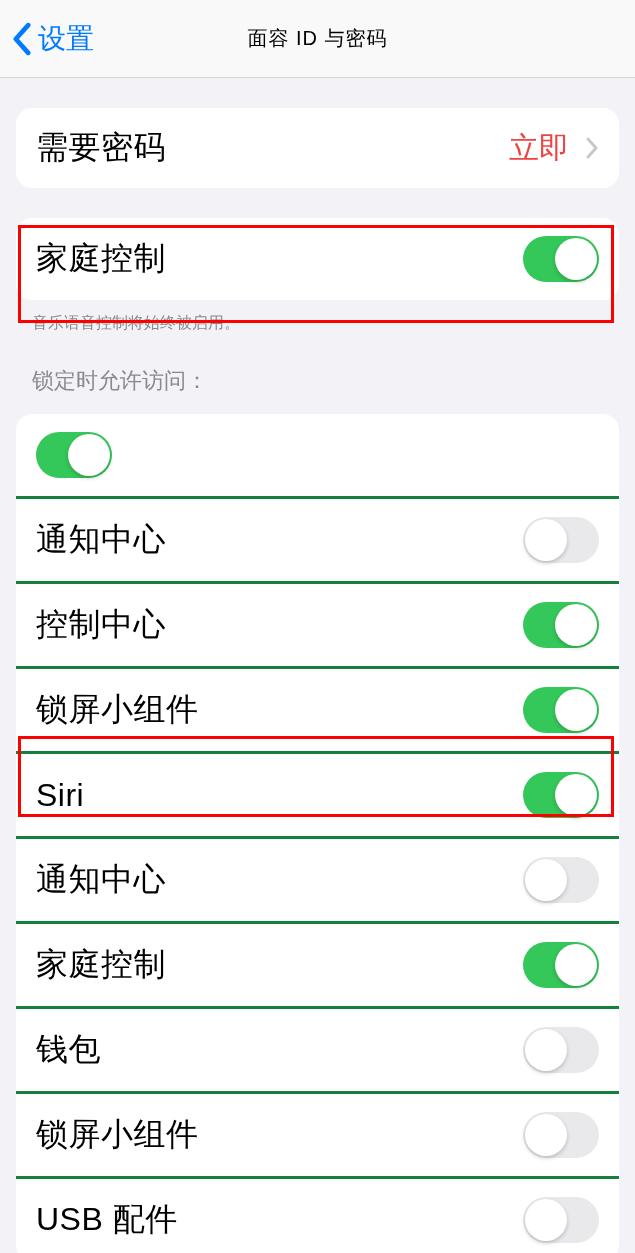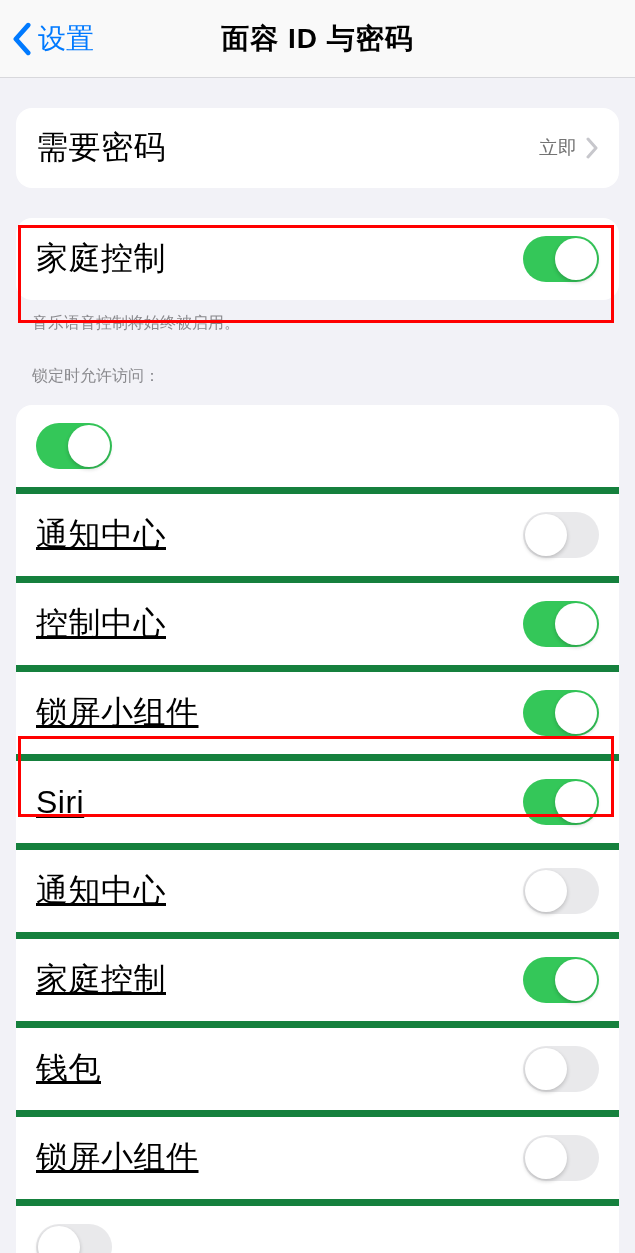--- a/index.html
+++ b/index.html
@@ -32,54 +32,53 @@
     }
     .back-btn svg {
       width: 20px;
       height: 34px;
       margin-right: 6px;
     }
     .header-title {
       position: absolute;
       left: 50%;
       transform: translateX(-50%);
-      font-size: 28px;
-      font-weight: 700;
+      font-size: 20px;
+      font-weight: 400;
       color: #000;
       letter-spacing: 1px;
     }
     .content {
       padding: 0 0;
     }
     .group {
       margin: 30px 16px 0 16px;
       background: #ffffff;
       border-radius: 16px;
       overflow: hidden;
     }
     .row {
       display: flex;
       align-items: center;
       justify-content: space-between;
       padding: 18px 20px;
       min-height: 76px;
     }
     .row + .row {
-      border-top: 7px solid #15803d;
-      text-decoration: underline;
+      border-top: 3px solid #15803d;
     }
     .row-label {
       font-size: 32px;
       color: #000;
       letter-spacing: 0.5px;
     }
     .row-value {
-      font-size: 19px;
-      color: #737373;
-      margin-right: 8px;
+      font-size: 30px;
+      color: #ef4444;
+      margin-right: 16px;
     }
     .row-right {
       display: flex;
       align-items: center;
     }
     .chevron {
       width: 14px;
       height: 22px;
     }
     .toggle {
@@ -111,21 +110,21 @@
       left: 2px;
     }
     .footer-text {
       padding: 12px 32px 0 32px;
       font-size: 16px;
       color: #8a8a8e;
       line-height: 1.4;
     }
     .section-header {
       padding: 32px 32px 10px 32px;
-      font-size: 16px;
+      font-size: 22px;
       color: #8a8a8e;
     }
     .highlight-box {
       position: absolute;
       border: 3px solid #ff0000;
       pointer-events: none;
     }
     .highlight1 {
       left: 18px;
       top: 225px;
@@ -228,20 +227,21 @@
           <div class="toggle-knob"></div>
         </div>
       </div>
       <div class="row">
         <span class="row-label">锁屏小组件</span>
         <div class="toggle off">
           <div class="toggle-knob"></div>
         </div>
       </div>
       <div class="row">
+        <span class="row-label">USB 配件</span>
         <div class="toggle off">
           <div class="toggle-knob"></div>
         </div>
       </div>
     </div>
   <div class="footer-text">iPhone 锁定超过一小时后，需先解锁 iPhone 才能允许 USB 配件连接。</div>
 
 </div>
 
 <div class="highlight-box highlight1"></div>

